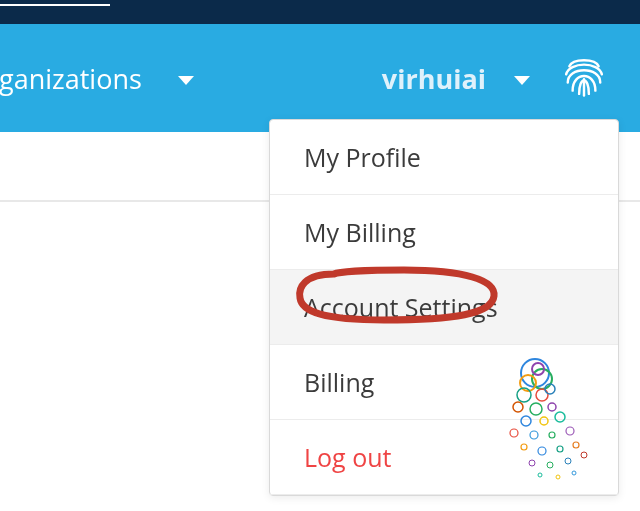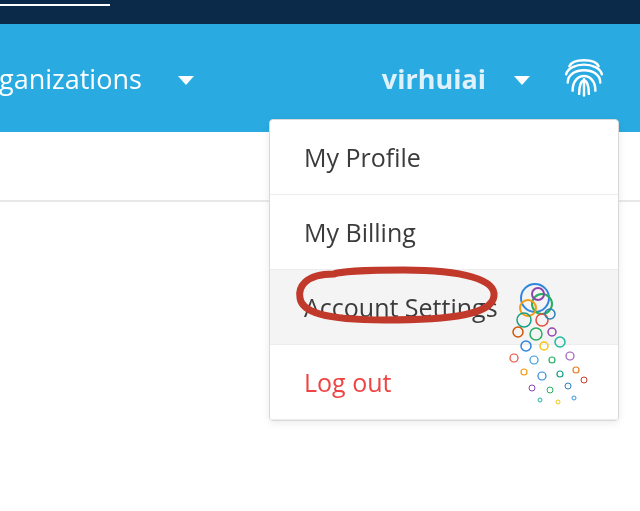--- a/index.html
+++ b/index.html
@@ -180,20 +180,23 @@
   <div class="dropdown-item hover">
     <span>Account Settings</span>
     <svg class="annotation" viewBox="0 0 210 62">
       <path d="M 40 10
                C 10 10, 4 24, 6 34
                C 8 48, 30 56, 90 56
                C 160 56, 198 50, 200 32
                C 202 16, 170 6, 110 6
                C 70 6, 44 8, 40 10 Z" fill="none" stroke="#c0392b" stroke-width="7" stroke-linecap="round" stroke-linejoin="round"></path>
     </svg>
+  </div>
+  <div class="dropdown-item">
+    <span>Billing</span>
   </div>
   <div class="dropdown-item logout">
     <span>Log out</span>
   </div>
 
   <svg class="bubbles" viewBox="0 0 120 130">
     <circle cx="55" cy="18" r="14" fill="none" stroke="#2e86de" stroke-width="2"></circle>
     <circle cx="62" cy="24" r="10" fill="none" stroke="#27ae60" stroke-width="2"></circle>
     <circle cx="48" cy="28" r="8" fill="none" stroke="#f39c12" stroke-width="2"></circle>
     <circle cx="58" cy="14" r="6" fill="none" stroke="#8e44ad" stroke-width="2"></circle>

